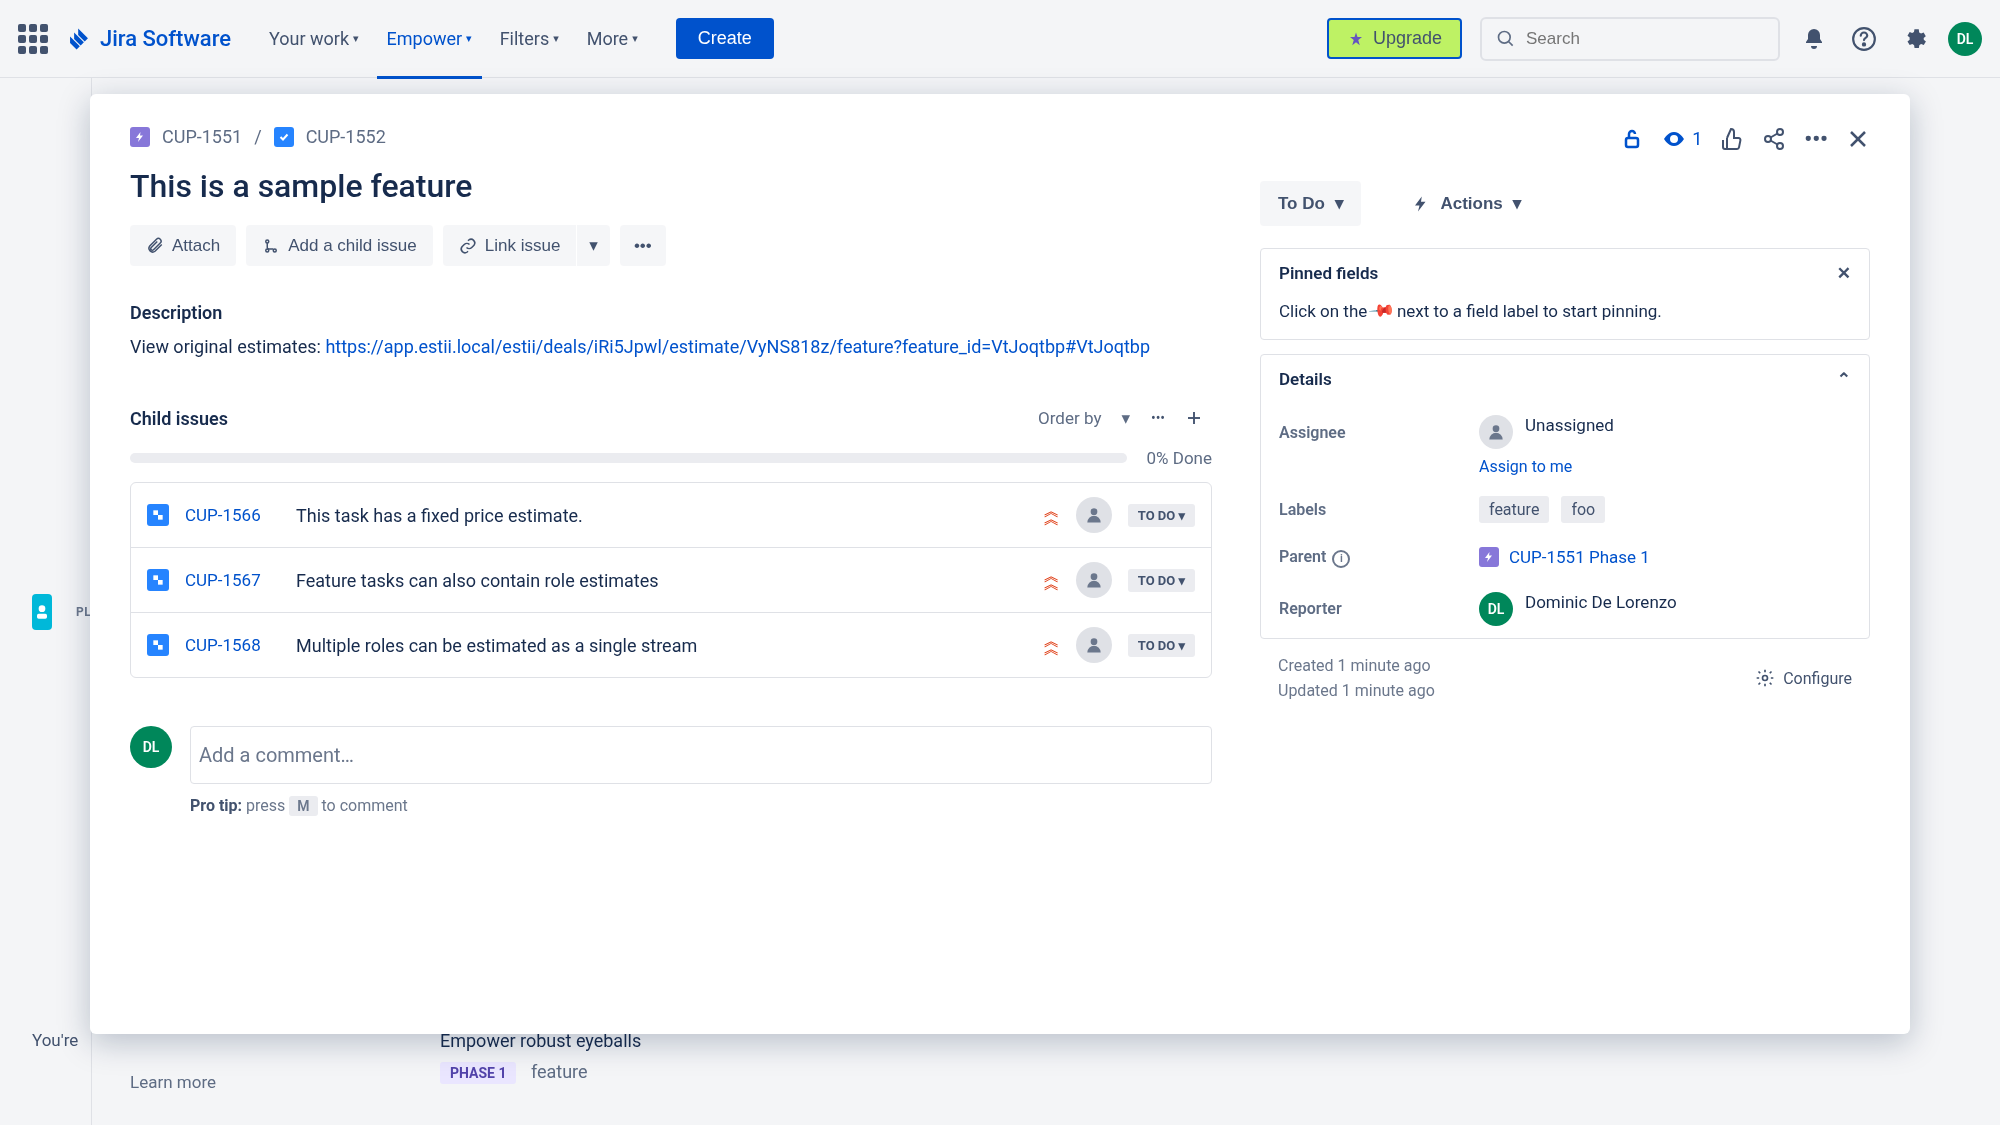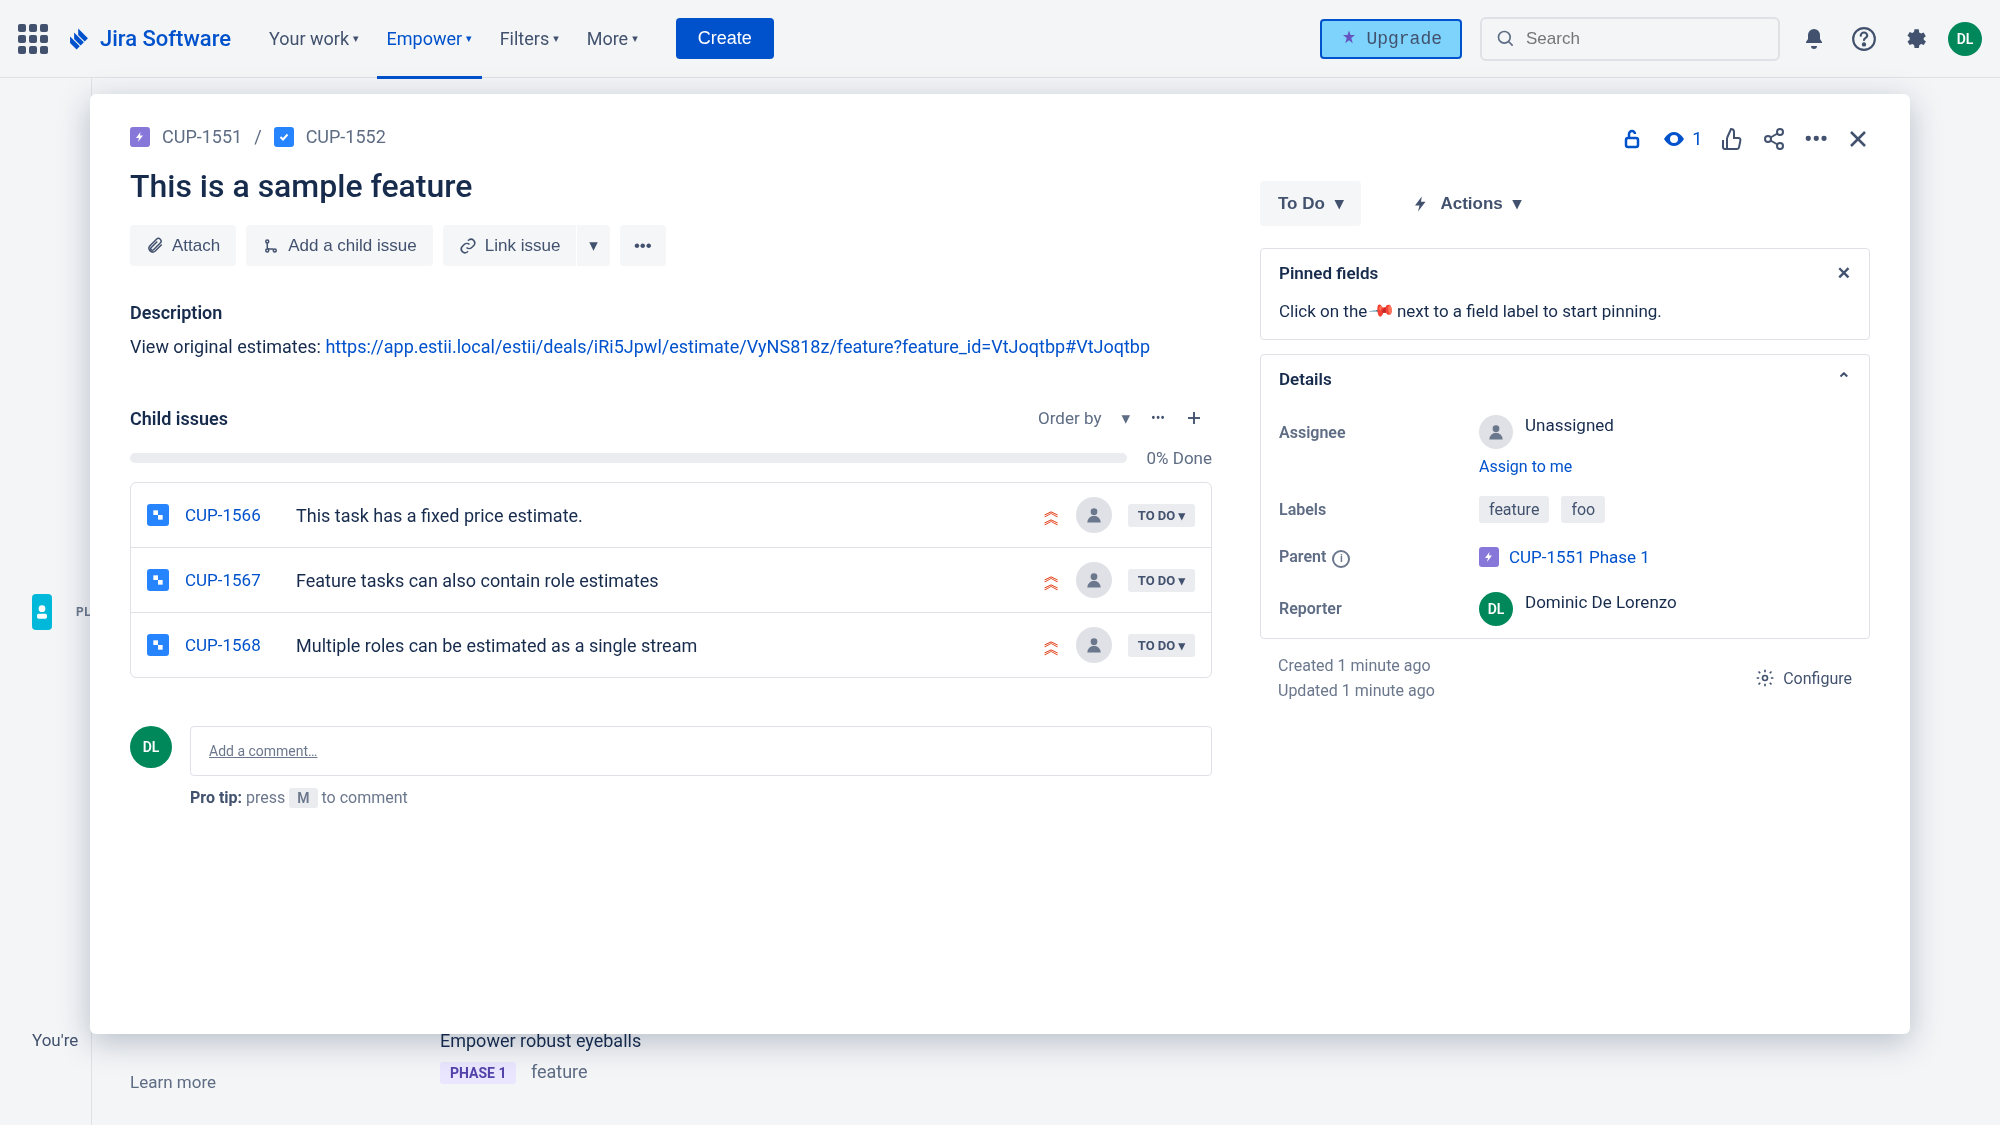--- a/index.html
+++ b/index.html
@@ -11,21 +11,21 @@
 .appsgrid span { background: #42526E; border-radius: 2px; }
 .logo { display: flex; align-items: center; gap: 8px; color: #0052CC; font-size: 22px; font-weight: 500; cursor: pointer; }
 .logo svg { width: 26px; height: 26px; }
 .navlinks { display: flex; gap: 8px; margin-left: 10px; }
 .navlink { color: #42526E; font-size: 18px; padding: 8px 10px; cursor: pointer; display: flex; align-items: center; gap: 4px; border-radius: 3px; }
 .navlink.active { color: #0052CC; position: relative; }
 .navlink.active::after { content:''; position:absolute; left:0; right:0; bottom:-22px; height:3px; background:#0052CC; }
 .chev { font-size: 11px; }
 .btn-create { background: #0052CC; color: #fff; border: none; padding: 10px 22px; font-size: 18px; font-weight: 500; border-radius: 4px; cursor: pointer; margin-left: 10px; }
 .nav-right { margin-left: auto; display: flex; align-items: center; gap: 18px; }
-.btn-upgrade { border: 2px solid #0052CC; background: #7dd3fc; color: #42526E; padding: 8px 18px; border-radius: 4px; font-size: 18px; display: flex; align-items: flex-start; gap: 8px; cursor: pointer; font-family: Liberation Mono, monospace; }
+.btn-upgrade { border: 2px solid #0052CC; background: #bef264; color: #42526E; padding: 8px 18px; border-radius: 4px; font-size: 18px; display: flex; align-items: flex-end; gap: 8px; cursor: pointer; }
 .searchbox { width: 300px; height: 44px; background: #F4F5F7; border: 2px solid #DFE1E6; border-radius: 6px; display: flex; align-items: center; padding: 0 14px; gap: 10px; }
 .searchbox input { border: none; background: transparent; outline: none; font-size: 17px; flex: 1; }
 .navicon { width: 32px; height: 32px; display: flex; align-items: center; justify-content: center; color: #42526E; cursor: pointer; font-size: 24px; }
 .avatar-sm { width: 34px; height: 34px; border-radius: 50%; background: #00875A; color: #fff; display: flex; align-items: center; justify-content: center; font-size: 14px; font-weight: 600; cursor: pointer; }
 
 
 .leftrail { position: absolute; top: 78px; left: 0; width: 92px; bottom: 0; background: #F4F5F7; border-right: 1px solid #DFE1E6; padding-top: 20px; display: flex; flex-direction: row; align-items: center; gap: 24px; padding-left: 32px; }
 .rail-icon { width: 44px; height: 44px; display: flex; align-items: center; justify-content: center; border-radius: 4px; cursor: pointer; color: #42526E; }
 .rail-icon.active { background: #E9F2FF; color: #0052CC; position: relative; }
 .rail-icon.active::before { content:''; position: absolute; left: -16px; top: 6px; bottom: 6px; width: 4px; background: #0052CC; }
@@ -69,21 +69,21 @@
 .child-row:last-child { border-bottom: none; }
 .ci-type { width: 22px; height: 22px; background: #2684FF; border-radius: 3px; display:flex;align-items:center;justify-content:center; }
 .ci-key { color: #0052CC; font-size: 17px; cursor: pointer; min-width: 95px; }
 .ci-summary { flex: 1; font-size: 18px; }
 .ci-prio { color: #DE350B; font-size: 16px; line-height: 0.5; }
 .ci-avatar { width: 36px; height: 36px; border-radius: 50%; background: #DFE1E6; display:flex;align-items:center;justify-content:center;color:#6B778C; }
 .ci-status { background: #EBECF0; padding: 4px 10px; font-size: 13px; font-weight: 700; color: #42526E; border-radius: 3px; display:flex;align-items:center;gap:4px;cursor:pointer; }
 
 .comment-row { display: flex; gap: 18px; margin-top: 48px; align-items: flex-start; }
 .avatar-md { width: 42px; height: 42px; border-radius: 50%; background: #00875A; color: #fff; display:flex;align-items:center;justify-content:center;font-weight:600; }
-.comment-input { flex:1; border: 1px solid #DFE1E6; border-radius: 4px; padding: 16px 18px; font-size: 14px; color: #6B778C; cursor: text; text-decoration: underline; }
+.comment-input { flex:1; border: 1px solid #DFE1E6; border-radius: 4px; padding: 16px 8px; font-size: 20px; color: #6B778C; cursor: text; }
 .protip { margin-left: 60px; margin-top: 12px; font-size: 16px; color: #6B778C; }
 .protip b { color: #42526E; }
 .kbd { background: #EBECF0; padding: 2px 8px; border-radius: 3px; font-size: 14px; font-weight: 600; }
 
 
 .side-top { display:flex; justify-content: flex-end; gap: 18px; margin-bottom: 30px; align-items:center; }
 .side-icon { color: #42526E; cursor:pointer; display:flex;align-items:center;gap:6px; font-size:18px; }
 .side-icon.blue { color:#0052CC; }
 .side-icon svg { width:24px;height:24px; }
 

